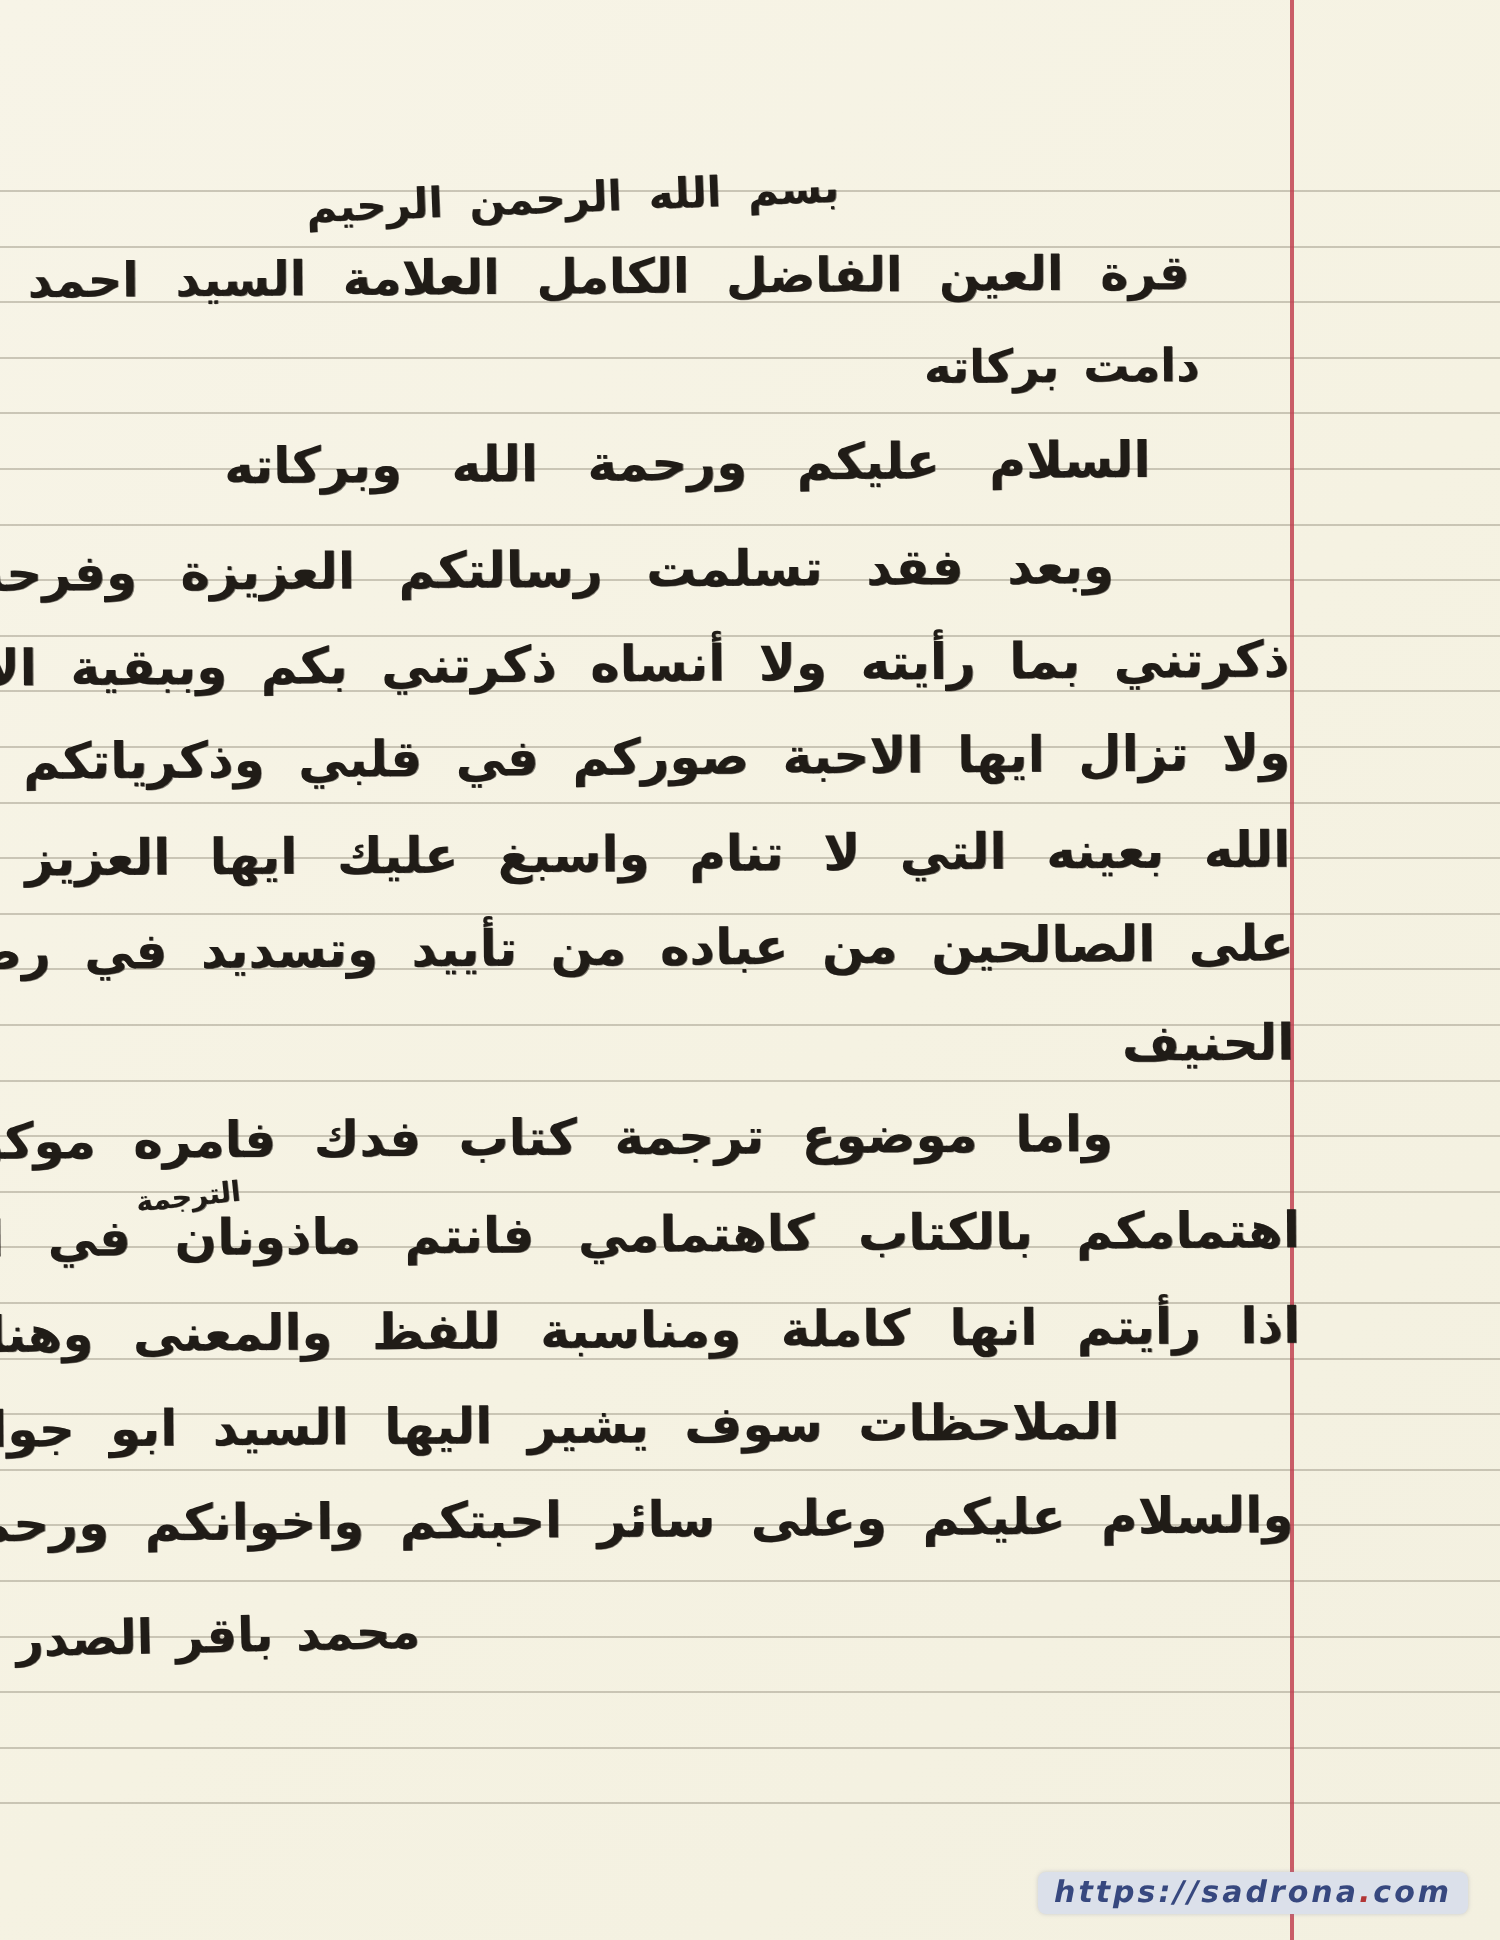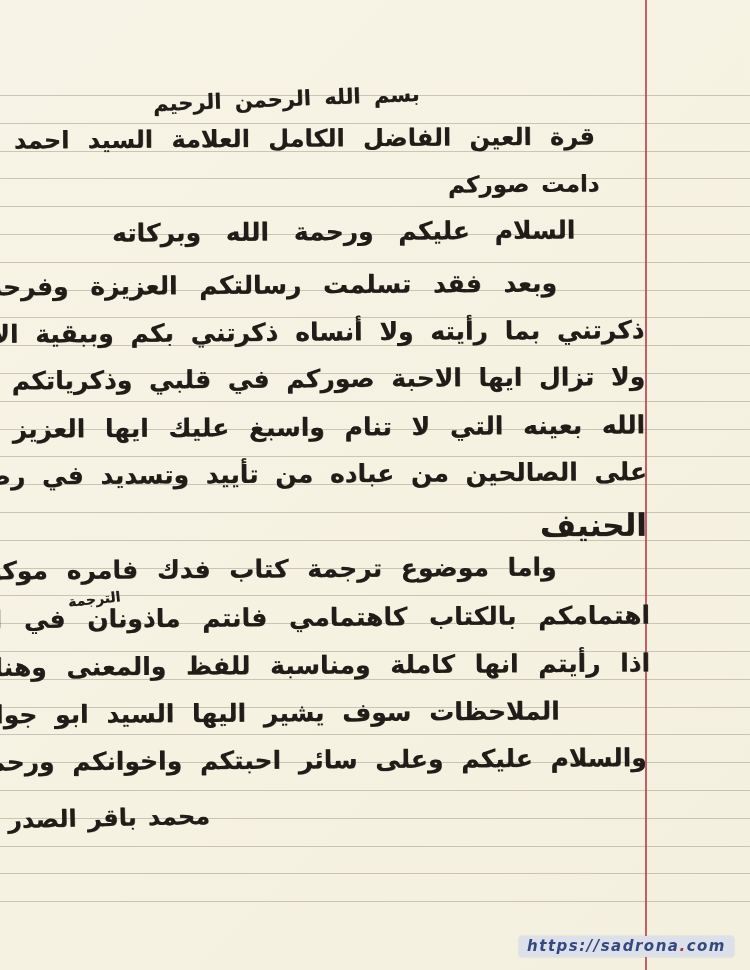--- a/index.html
+++ b/index.html
@@ -36,21 +36,21 @@
   }
   .l-basmala  {top:86px;  right:330px; font-size:21px; word-spacing:6px;  transform:rotate(-2.2deg);}
   .l-addressee{top:124px; right:155px; font-size:24px; word-spacing:10px;}
   .l-blessing {top:170px; right:150px; font-size:23px; word-spacing:4px;}
   .l-salam    {top:216px; right:175px; font-size:25px; word-spacing:16px;}
   .b0{top:270px; right:193px; font-size:25px; word-spacing:13px;}
   .b1{top:317px; right:105px; font-size:25px; word-spacing:8px;}
   .b2{top:364px; right:105px; font-size:25px; word-spacing:8px;}
   .b3{top:412px; right:105px; font-size:25px; word-spacing:11px;}
   .b4{top:459px; right:103px; font-size:25px; word-spacing:8px;}
-  .b5{top:506px; right:103px; font-size:31px;}
+  .b5{top:506px; right:103px; font-size:25px;}
   .b6{top:554px; right:193px; font-size:25px; word-spacing:10px;}
   .b7{top:602px; right:100px; font-size:25px; word-spacing:13px;}
   .b8{top:650px; right:100px; font-size:25px; word-spacing:11px;}
   .b9{top:698px; right:190px; font-size:25px; word-spacing:9px;}
   .l-closing  {top:745px; right:103px; font-size:25px; word-spacing:9px;}
   .l-signature{top:803px; right:540px; font-size:24px; word-spacing:3px; transform:rotate(-1.2deg);}
   .l-insert   {top:591px; right:630px; font-size:14px; transform:rotate(-6deg);}
   
   .watermark{
     position:absolute;top:936px;right:16px;z-index:5;
@@ -66,21 +66,21 @@
 </style>
 </head>
 <body>
 
 <div class="paper">
   <div class="ruling"></div>
   <div class="margin-line"></div>
 
   <div class="hw l-basmala">بسم الله الرحمن الرحيم</div>
   <div class="hw l-addressee">قرة العين الفاضل الكامل العلامة السيد احمد الاشكوري</div>
-  <div class="hw l-blessing">دامت صوركم</div>
+  <div class="hw l-blessing">دامت بركاته</div>
   <div class="hw l-salam">السلام عليكم ورحمة الله وبركاته</div>
 
   <div class="hw b0">وبعد فقد تسلمت رسالتكم العزيزة وفرحت بها لانها</div>
   <div class="hw b1">ذكرتني بما رأيته ولا أنساه ذكرتني بكم وببقية الاحبة الاعزاء</div>
   <div class="hw b2">ولا تزال ايها الاحبة صوركم في قلبي وذكرياتكم ملء نفسي رعاك</div>
   <div class="hw b3">الله بعينه التي لا تنام واسبغ عليك ايها العزيز ما يسبغه</div>
   <div class="hw b4">على الصالحين من عباده من تأييد وتسديد في رضاه وخدمة دينه</div>
   <div class="hw b5">الحنيف</div>
   <div class="hw b6">واما موضوع ترجمة كتاب فدك فامره موكول اليكم فان</div>
   <div class="hw b7">اهتمامكم بالكتاب كاهتمامي فانتم ماذونان في اجازة</div>

